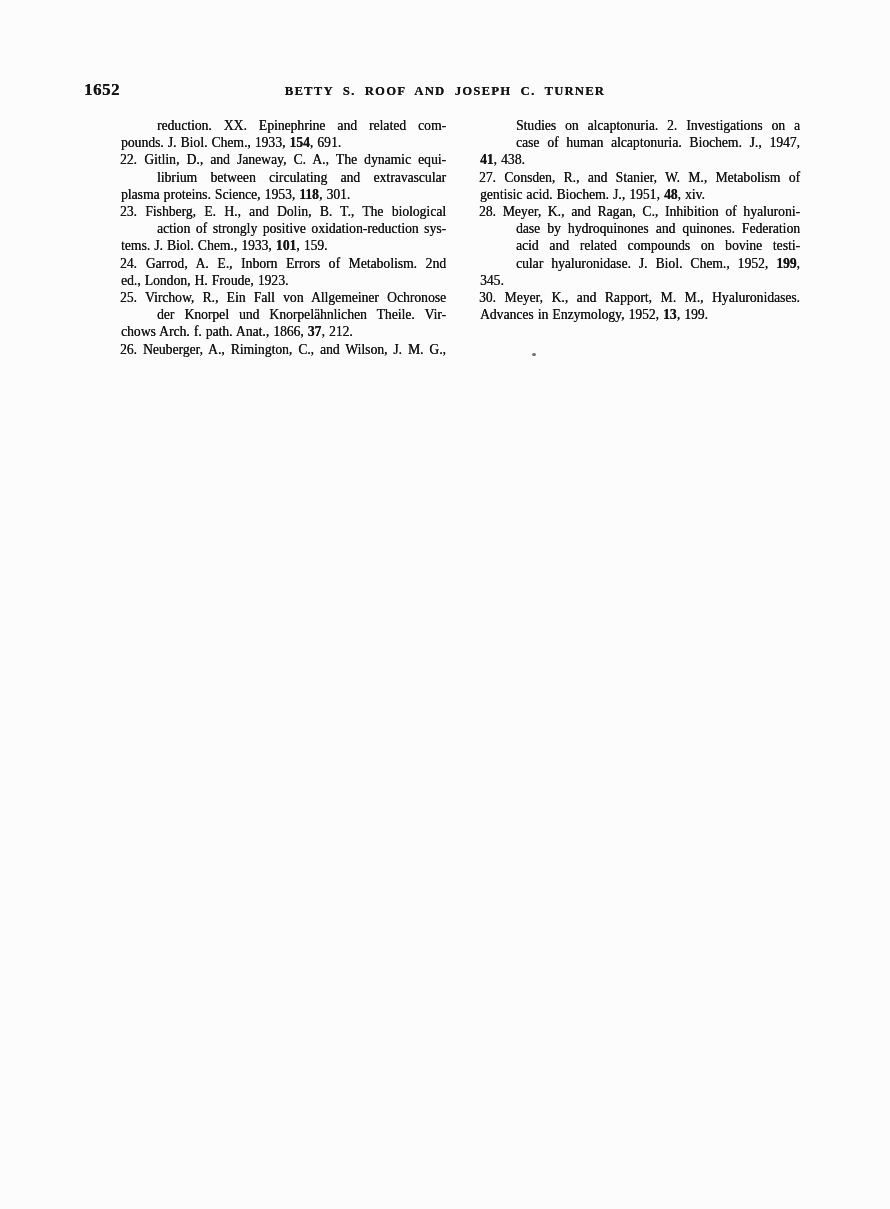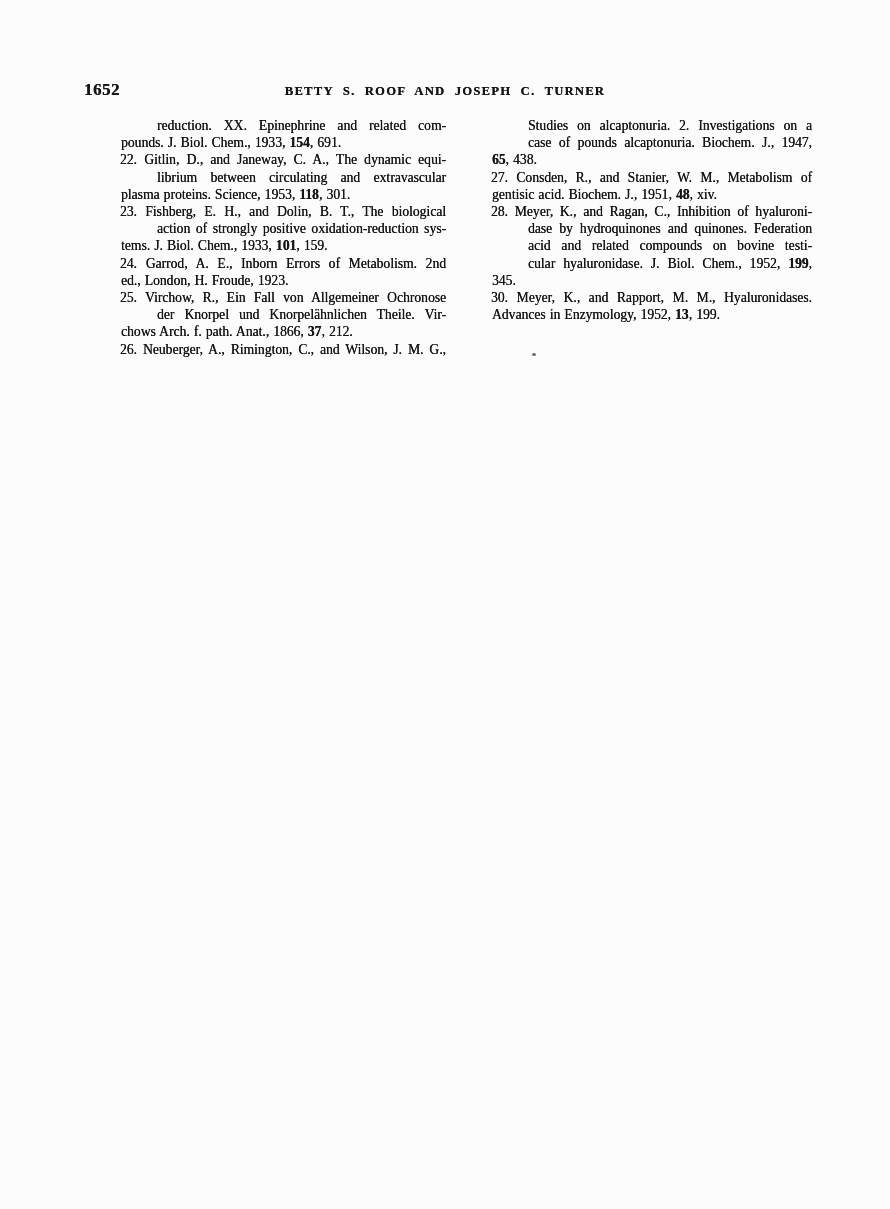--- a/index.html
+++ b/index.html
@@ -34,21 +34,21 @@
     white-space: nowrap;
   }
   .col {
     position: absolute;
     top: 117px;
     font-size: 13.6px;
     line-height: 17.2px;
     word-spacing: 0.05em;
   }
   .col-left  { left: 84px;  width: 362px; }
-  .col-right { left: 455px; width: 357px; }
+  .col-right { left: 443px; width: 357px; }
   .line { text-align: left; }
   .line.indent { padding-left: 37px; }
   .line.just { text-align: justify; text-align-last: justify; margin-left: 36px; }
   .line b, .line .vol { font-weight: bold; }
   .artifact {
     position: absolute;
     left: 532px;
     top: 353px;
     width: 4px;
     height: 3px;
@@ -74,22 +74,22 @@
       <div class="line indent"><span>tems.  J. Biol. Chem., 1933, </span><span class="vol">101</span><span>, 159.</span></div>
       <div class="line just"><span class="refnum">24. </span><span>Garrod, A. E., Inborn Errors of Metabolism.  2nd</span></div>
       <div class="line indent"><span>ed., London, H. Froude, 1923.</span></div>
       <div class="line just"><span class="refnum">25. </span><span>Virchow, R., Ein Fall von Allgemeiner Ochronose</span></div>
       <div class="line indent just"><span>der Knorpel und Knorpelähnlichen Theile.  Vir-</span></div>
       <div class="line indent"><span>chows Arch. f. path. Anat., 1866, </span><span class="vol">37</span><span>, 212.</span></div>
       <div class="line just"><span class="refnum">26. </span><span>Neuberger, A., Rimington, C., and Wilson, J. M. G.,</span></div>
     </div>
   <div class="col col-right">
       <div class="line indent just"><span>Studies on alcaptonuria.  2. Investigations on a</span></div>
-      <div class="line indent just"><span>case of pounds alcaptonuria.  Biochem. J., 1947,</span></div>
-      <div class="line indent"><span class="vol">65</span><span>, 438.</span></div>
+      <div class="line indent just"><span>case of human alcaptonuria.  Biochem. J., 1947,</span></div>
+      <div class="line indent"><span class="vol">41</span><span>, 438.</span></div>
       <div class="line just"><span class="refnum">27. </span><span>Consden, R., and Stanier, W. M., Metabolism of</span></div>
       <div class="line indent"><span>gentisic acid.  Biochem. J., 1951, </span><span class="vol">48</span><span>, xiv.</span></div>
       <div class="line just"><span class="refnum">28. </span><span>Meyer, K., and Ragan, C., Inhibition of hyaluroni-</span></div>
       <div class="line indent just"><span>dase by hydroquinones and quinones.  Federation</span></div>
       <div class="line indent just"><span>acid and related compounds on bovine testi-</span></div>
       <div class="line indent just"><span>cular hyaluronidase.  J. Biol. Chem., 1952, </span><span class="vol">199</span><span>,</span></div>
       <div class="line indent"><span>345.</span></div>
       <div class="line just"><span class="refnum">30. </span><span>Meyer, K., and Rapport, M. M., Hyaluronidases.</span></div>
       <div class="line indent"><span>Advances in Enzymology, 1952, </span><span class="vol">13</span><span>, 199.</span></div>
     </div>

